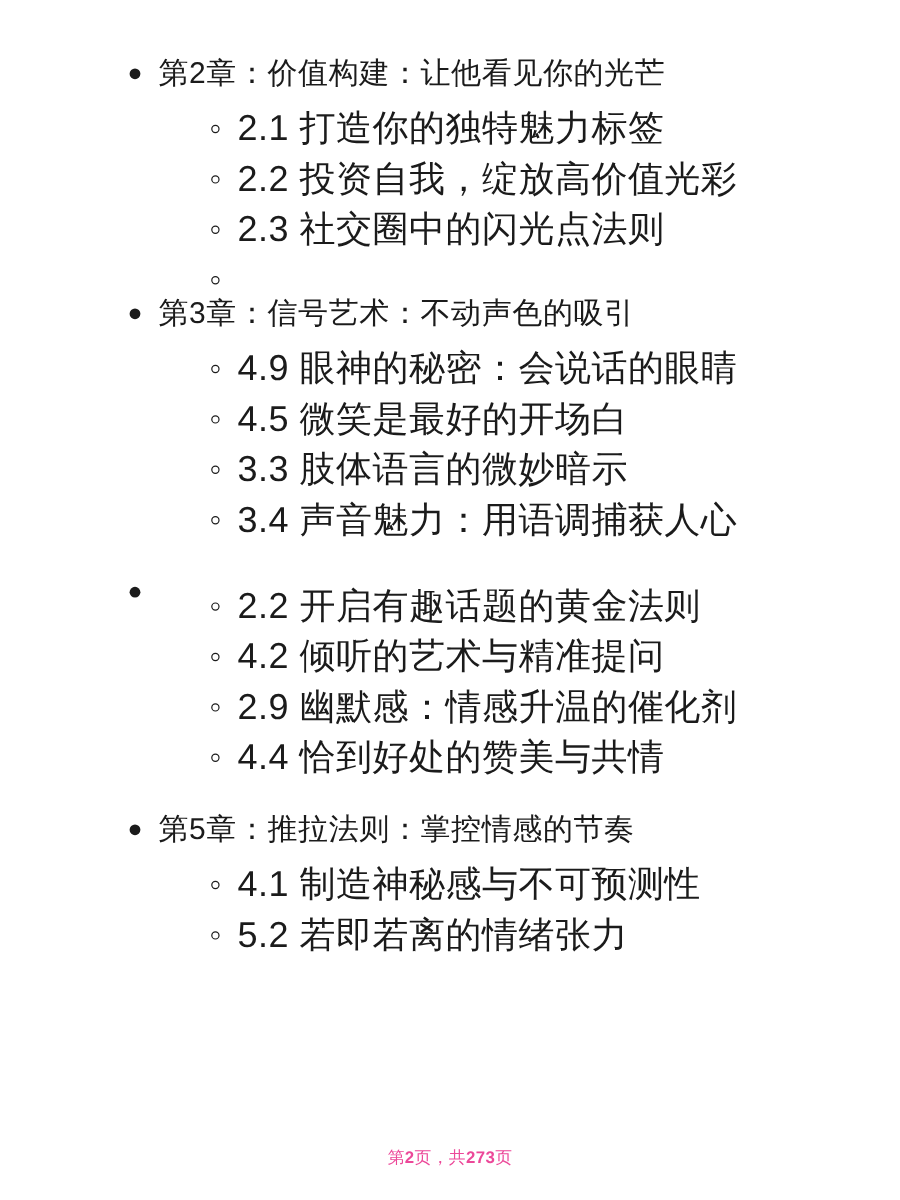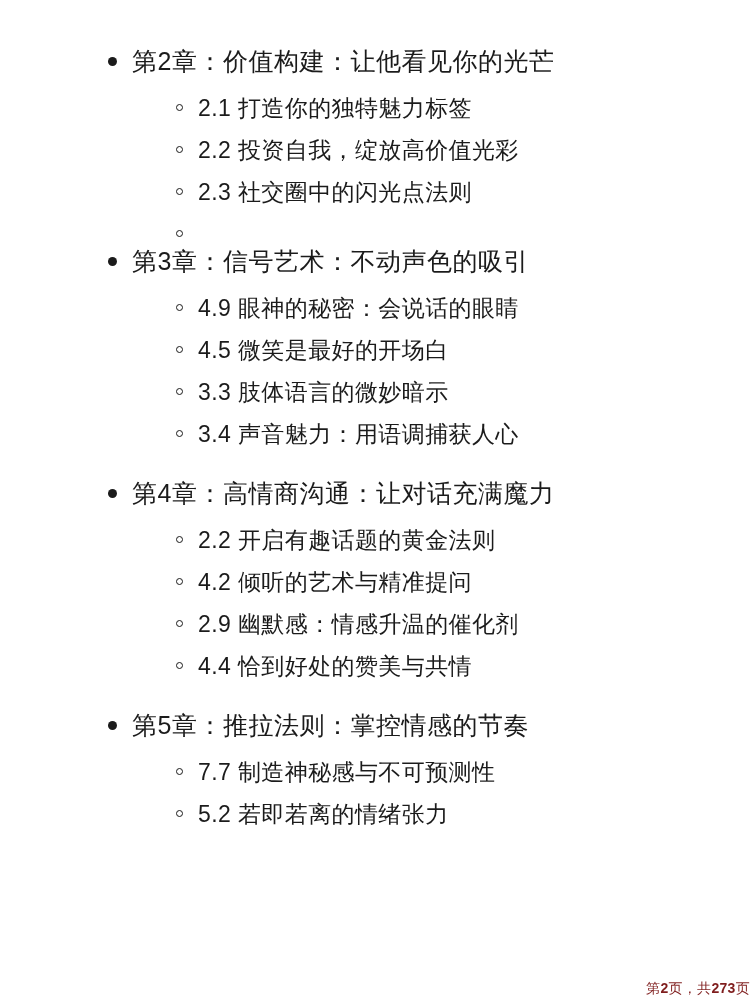--- a/index.html
+++ b/index.html
@@ -76,35 +76,35 @@
     left: 116px;
     top: 12px;
     width: 7px;
     height: 7px;
     border-radius: 50%;
     border: 1.6px solid #1b1b1b;
     background: transparent;
     box-sizing: border-box;
   }
   .section-title {
-    font-size: 23px;
+    font-size: 30px;
     line-height: 32px;
     letter-spacing: 0.4px;
     padding-left: 22px;
     white-space: nowrap;
     font-weight: 400;
   }
   .footer {
     position: absolute;
     left: 0;
     right: 0;
-    bottom: 2px;
-    text-align: right;
+    bottom: 26px;
+    text-align: center;
     font-size: 14px;
-    color: #7f1d1d;
+    color: #ec4899;
     letter-spacing: 0.3px;
   }
   .footer .pagenum {
     font-weight: bold;
   }
 </style>
 </head>
 <body>
 
 <div class="page">
@@ -156,21 +156,20 @@
         <li class="section-row">
           <span class="bullet-open"></span>
           <span class="section-title">3.4 声音魅力：用语调捕获人心</span>
         </li>
       </ul>
     </li>
 
     <li class="chapter-block">
       <div class="chapter-row">
         <span class="bullet"></span>
-        <span class="chapter-title">第4章：高情商沟通：让对话充满魔力</span>
       </div>
       <ul class="section-list">
         <li class="section-row">
           <span class="bullet-open"></span>
           <span class="section-title">2.2 开启有趣话题的黄金法则</span>
         </li>
         <li class="section-row">
           <span class="bullet-open"></span>
           <span class="section-title">4.2 倾听的艺术与精准提问</span>
         </li>
@@ -186,21 +185,21 @@
     </li>
 
     <li class="chapter-block">
       <div class="chapter-row">
         <span class="bullet"></span>
         <span class="chapter-title">第5章：推拉法则：掌控情感的节奏</span>
       </div>
       <ul class="section-list">
         <li class="section-row">
           <span class="bullet-open"></span>
-          <span class="section-title">7.7 制造神秘感与不可预测性</span>
+          <span class="section-title">4.1 制造神秘感与不可预测性</span>
         </li>
         <li class="section-row">
           <span class="bullet-open"></span>
           <span class="section-title">5.2 若即若离的情绪张力</span>
         </li>
       </ul>
     </li>
 
   </ul>
 

